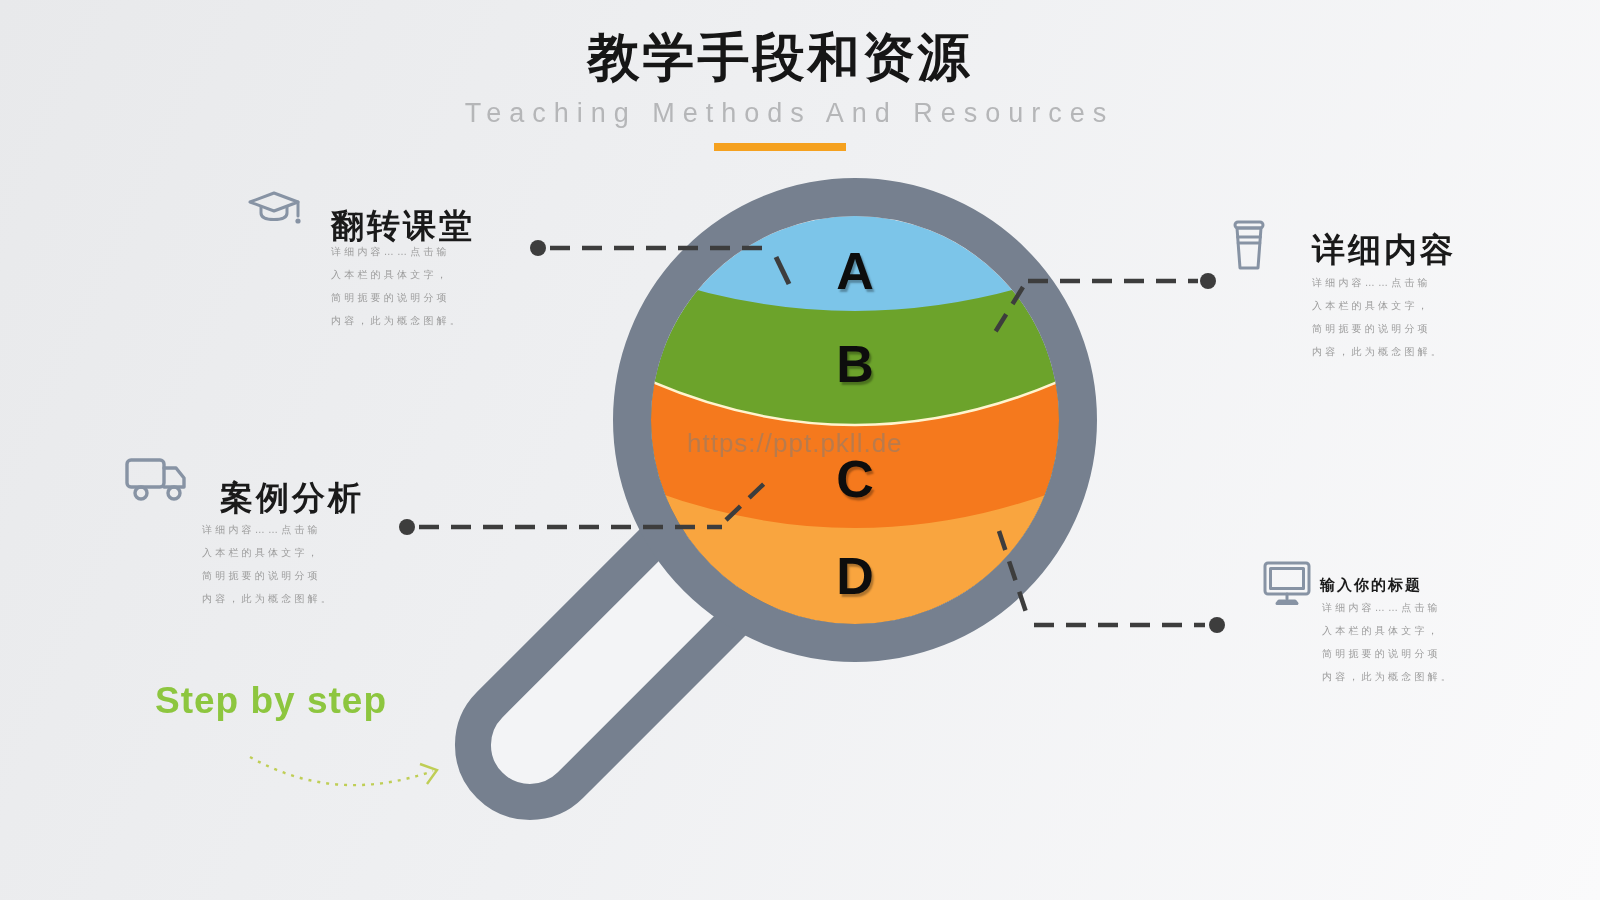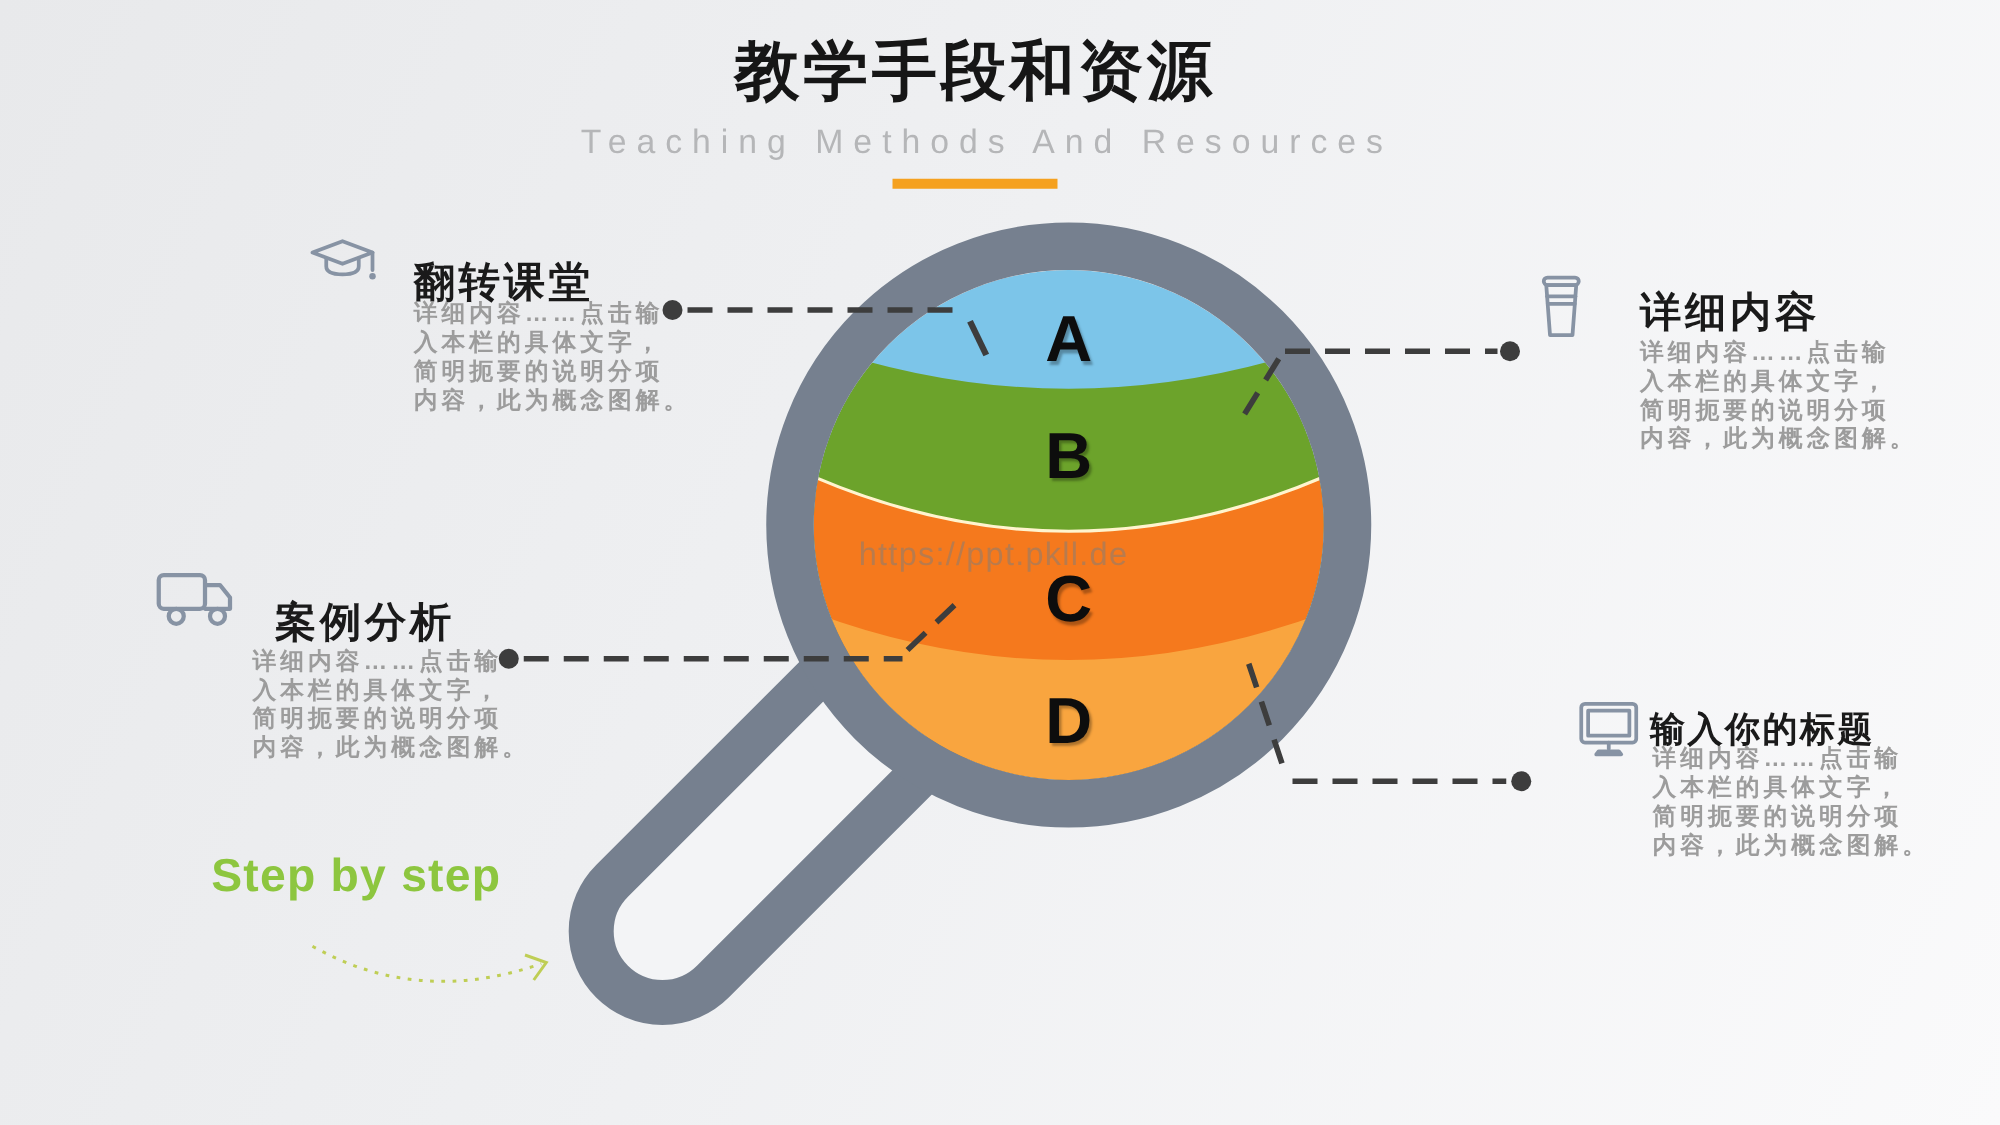--- a/index.html
+++ b/index.html
@@ -8,25 +8,25 @@
          background:linear-gradient(115deg,#e8e9eb 0%,#eff0f2 45%,#fafafb 100%);}
   
   .header{position:absolute;left:0;top:28px;width:1560px;text-align:center;}
   .title-zh{font-size:52px;font-weight:900;color:#161616;letter-spacing:3px;line-height:1.15;}
   .title-en{margin-top:10px;font-size:27px;font-weight:500;color:#b5b6b8;letter-spacing:8px;margin-left:19px;}
   .title-bar{width:132px;height:8px;margin:14px auto 0;background:#f5a11f;}
   
   .callout{position:absolute;}
   .co-title{position:absolute;font-weight:800;color:#1a1a1a;letter-spacing:3px;white-space:nowrap;}
   .co-title.big{font-size:33px;}
-  .co-title.small{font-size:28px;letter-spacing:2px;}
-  .co-body{position:absolute;font-size:19px;color:#9c9c9c;letter-spacing:3.2px;line-height:23px;white-space:nowrap;font-weight:bold;}
+  .co-title.small{font-size:15px;letter-spacing:2px;margin-top:11px;}
+  .co-body{position:absolute;font-size:10px;color:#9c9c9c;letter-spacing:3.2px;line-height:23px;white-space:nowrap;}
   .icon{position:absolute;}
   
-  .step-label{position:absolute;left:155px;top:680px;font-size:37px;font-weight:800;color:#8dc63f;letter-spacing:1px;margin-left:14px;}
+  .step-label{position:absolute;left:155px;top:680px;font-size:37px;font-weight:800;color:#8dc63f;letter-spacing:1px;}
   .lens-letter{text-shadow:2px 3px 2px rgba(0,0,0,.3);}
   svg{display:block;}
   .overlay{position:absolute;left:0;top:0;pointer-events:none;}
 </style>
 </head>
 <body>
 
 <div id="stage">
 
   <div class="header">

